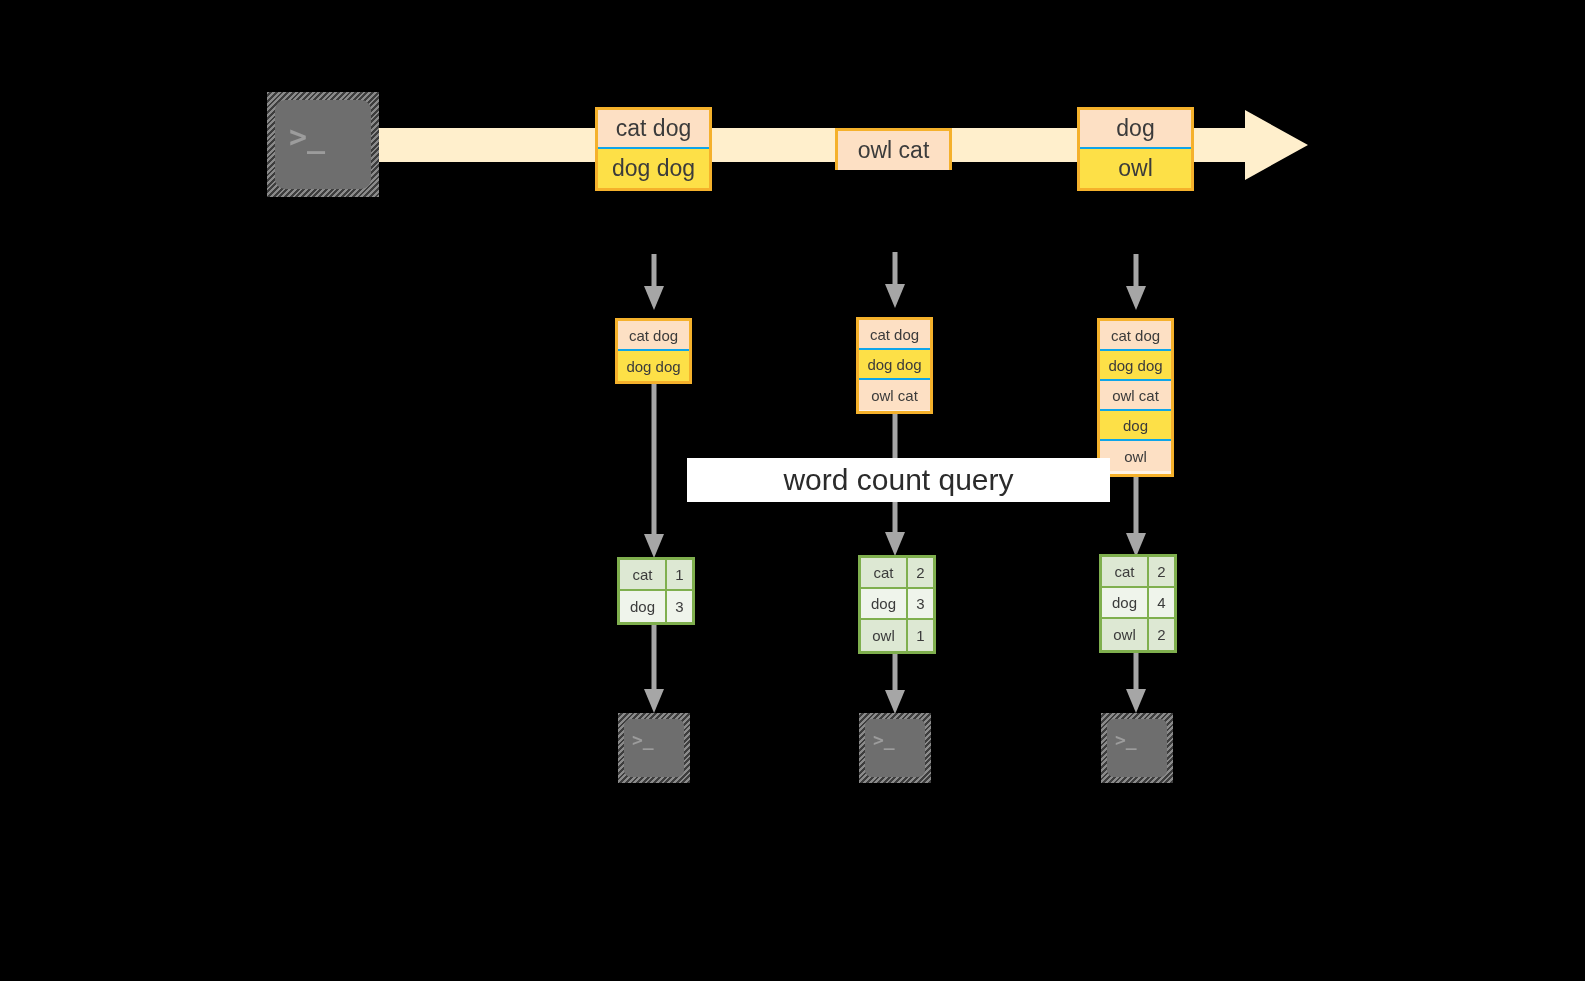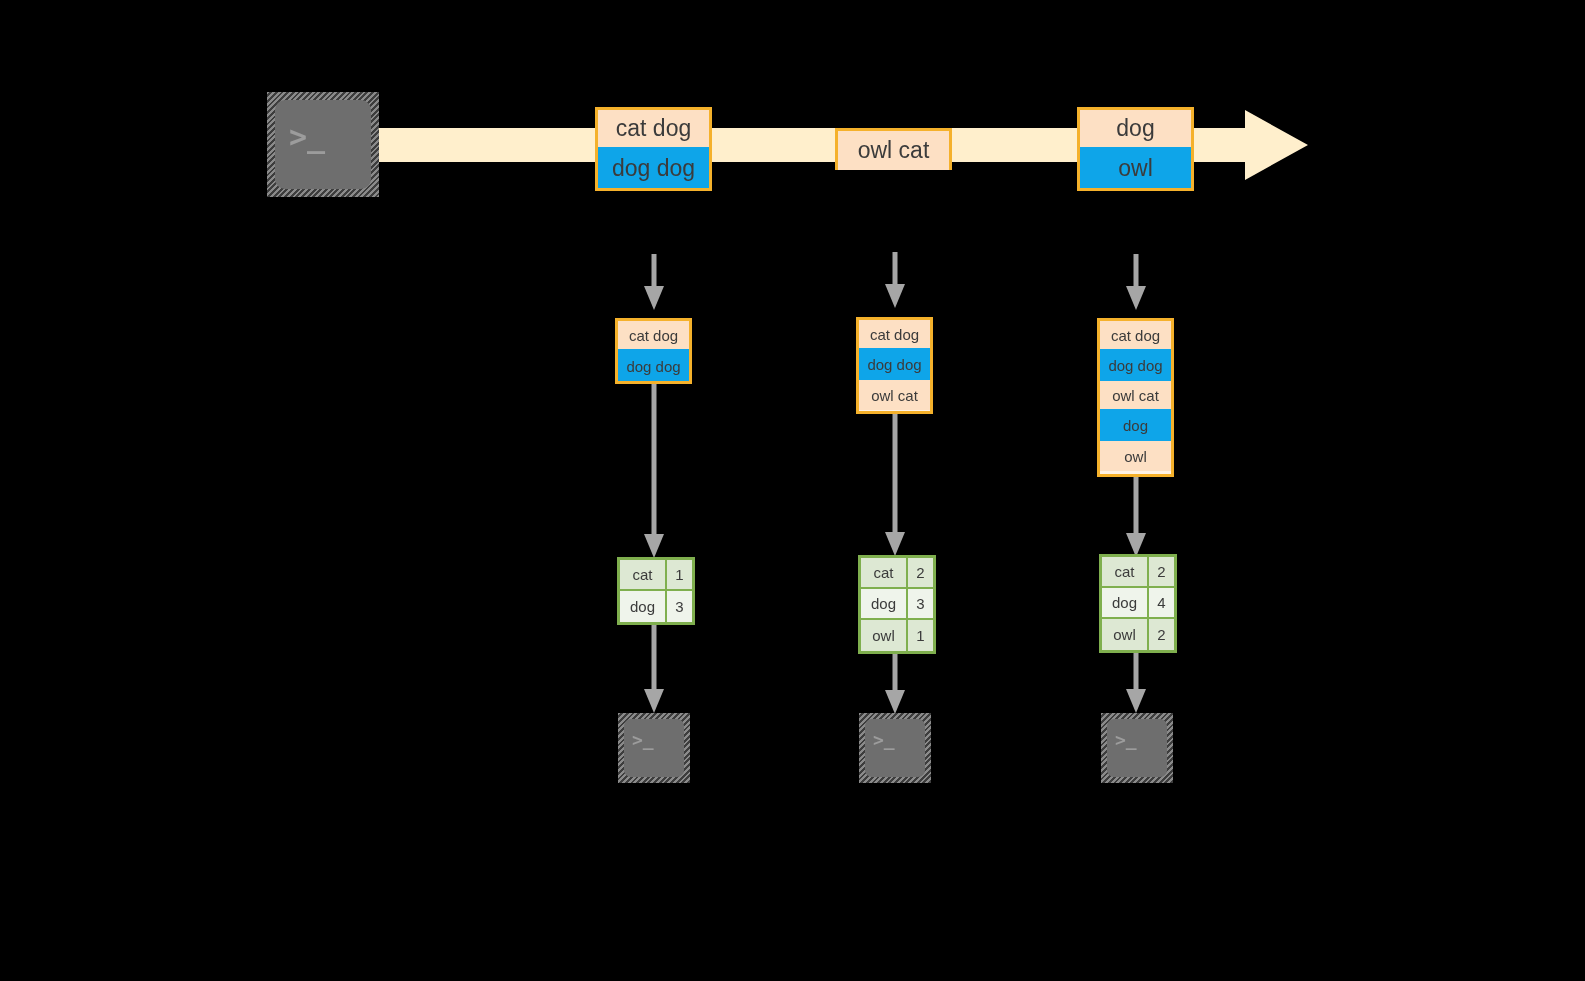--- a/index.html
+++ b/index.html
@@ -75,21 +75,21 @@
     align-items: center;
     justify-content: center;
     color: #3b3b3b;
     white-space: nowrap;
     border-bottom: 2px solid #0ea5e9;
   }
   .rec-row:last-child {
     border-bottom: none;
   }
   .rec-row.shade-a { background: #FDE0C4; }
-  .rec-row.shade-b { background: #0ea5e9; }
+  .rec-row.shade-b { background: #fde047; }
 
   .rec-stack.top-stream {
     z-index: 5;
   }
   .rec-stack.top-stream .rec-row {
     font-size: 23px;
     height: 39px;
   }
   .rec-stack.col-stack .rec-row {
     font-size: 15px;
@@ -289,14 +289,17 @@
   <svg class="conn" style="left:1122px; top:653px;" width="28" height="62" viewBox="0 0 28 62">
     <line x1="14" y1="0" x2="14" y2="40" stroke="#A6A6A6" stroke-width="5"></line>
     <path d="M4,36 L24,36 L14,60 Z" fill="#A6A6A6"></path>
   </svg>
 
   <div class="terminal small" style="left:1101px; top:713px; width:72px; height:70px;">
     <div class="screen"></div>
     <div class="prompt">&gt;_</div>
   </div>
 
+  <div class="banner" style="left:687px; top:458px; width:423px; height:44px;">
+    <span class="banner-text">word count query</span>
+  </div>
 
 </div>
 
 </body></html>

